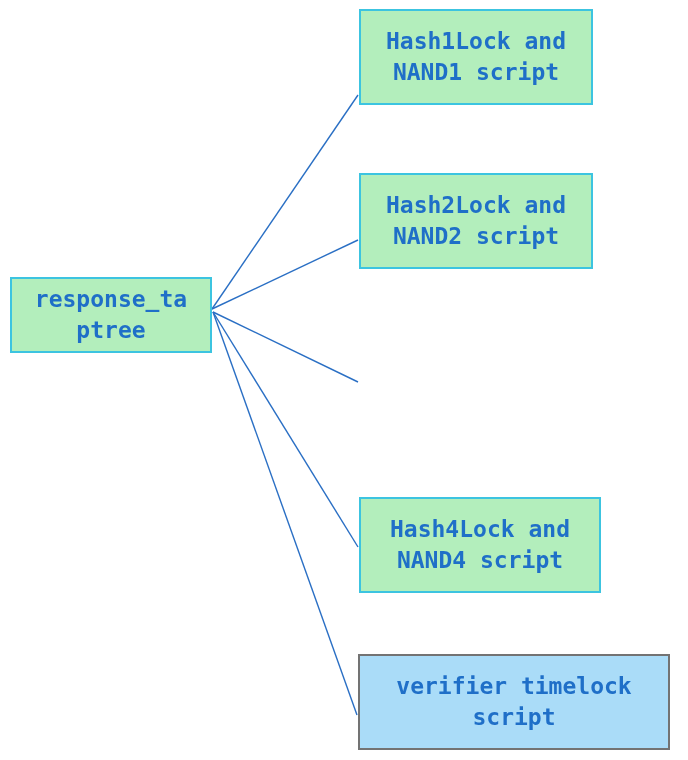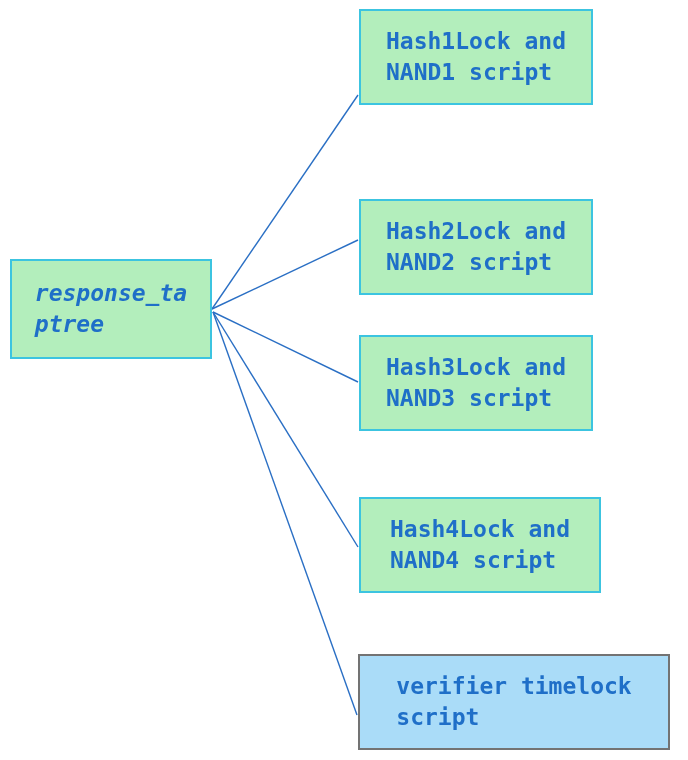--- a/index.html
+++ b/index.html
@@ -24,47 +24,47 @@
     top: 0;
     width: 688px;
     height: 760px;
   }
   .node {
     position: absolute;
     box-sizing: border-box;
     display: flex;
     align-items: center;
     justify-content: center;
+    text-align: center;
     font-family: "DejaVu Sans Mono", monospace;
     font-size: 23px;
     font-weight: bold;
     line-height: 1.35;
     letter-spacing: 0px;
     white-space: pre-line;
     z-index: 2;
   }
   .node-green {
     background: #b3eebc;
     border: 2px solid #3cc4e0;
     color: #1f6fc8;
   }
   .node-blue {
     background: #aadcf8;
     border: 2px solid #737373;
     color: #1f6fc8;
   }
   .node-root {
     left: 10px;
-    top: 259px;
+    top: 277px;
     width: 202px;
-    height: 100px;
-    font-style: italic;
+    height: 76px;
   }
   .node-leaf1 { left: 359px; top: 9px;   width: 234px; height: 96px; }
-  .node-leaf2 { left: 359px; top: 173px; width: 234px; height: 96px; margin-top: 26px; }
+  .node-leaf2 { left: 359px; top: 173px; width: 234px; height: 96px; }
   .node-leaf3 { left: 359px; top: 335px; width: 234px; height: 96px; }
   .node-leaf4 { left: 359px; top: 497px; width: 242px; height: 96px; }
   .node-timelock { left: 358px; top: 654px; width: 312px; height: 96px; }
 </style>
 </head>
 <body>
 
 <div id="canvas">
 
   <svg id="edges" viewBox="0 0 688 760" width="688" height="760" aria-hidden="true">
@@ -79,22 +79,20 @@
 
   <div class="node node-green node-root">response_ta
 ptree</div>
 
   <div class="node node-green node-leaf1">Hash1Lock and
 NAND1 script</div>
 
   <div class="node node-green node-leaf2">Hash2Lock and
 NAND2 script</div>
 
-  <div class="node node-green node-leaf3">Hash3Lock and
-NAND3 script</div>
 
   <div class="node node-green node-leaf4">Hash4Lock and
 NAND4 script</div>
 
   <div class="node node-blue node-timelock">verifier timelock
 script</div>
 
 </div>
 
 </body></html>

